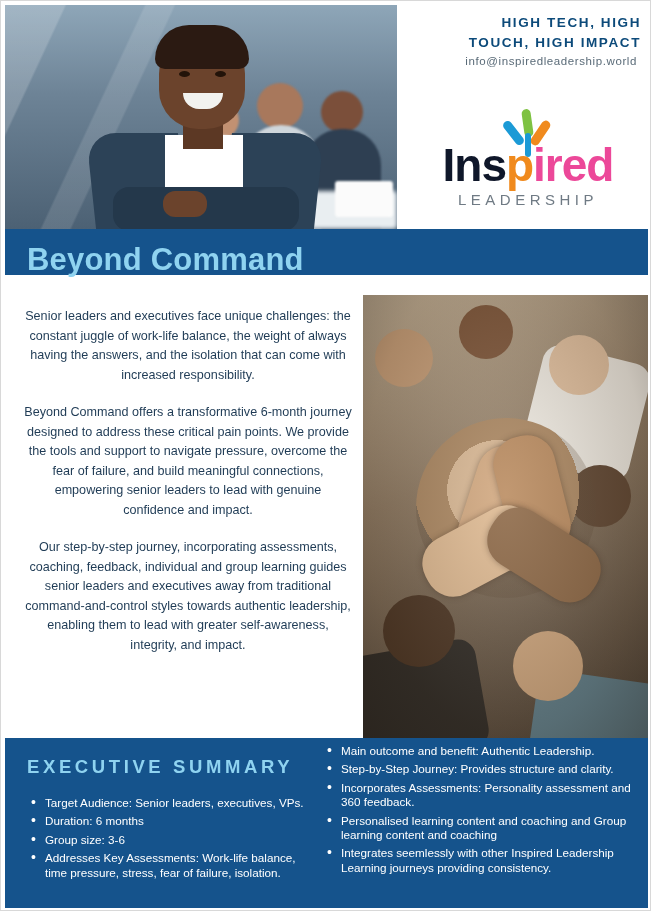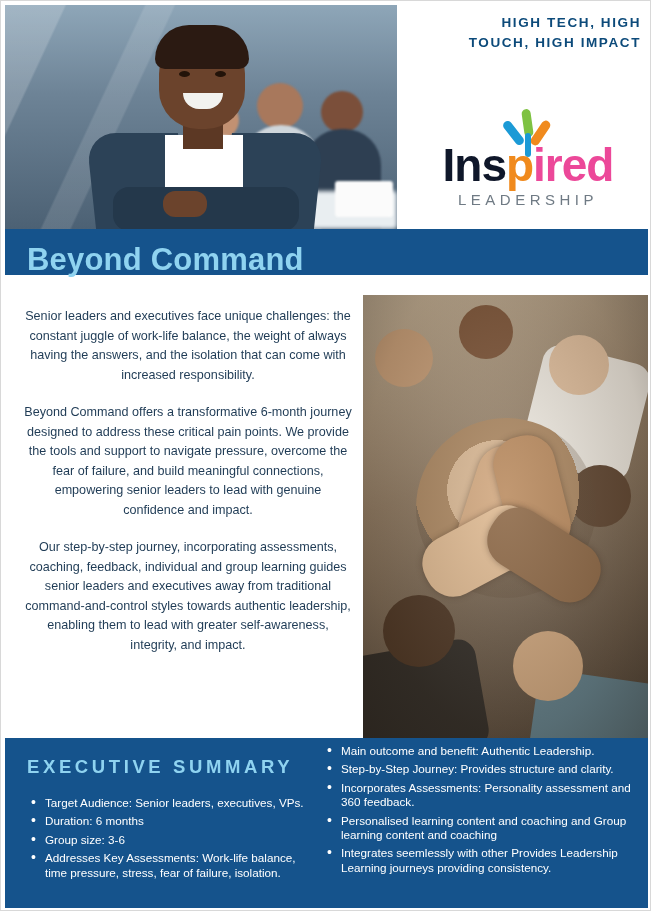--- a/index.html
+++ b/index.html
@@ -323,20 +323,21 @@
         <div class="arms"></div>
         <div class="hand"></div>
       </div>
     </div>
 
     <div class="hero-right">
       <div class="hero-tagline">
         <div>HIGH TECH, HIGH</div>
         <div>TOUCH, HIGH IMPACT</div>
       </div>
+      <div class="hero-email">info@inspiredleadership.world</div>
 
       <div class="logo-wrap">
         <div class="logo-mark">
           <div class="pet p1"></div>
           <div class="pet p2"></div>
           <div class="pet p3"></div>
           <div class="stem"></div>
         </div>
         <div class="logo-word"><span class="ins">Ins</span><span class="p">p</span><span class="red">ired</span></div>
         <div class="logo-sub">LEADERSHIP</div>
@@ -383,18 +384,18 @@
         <li>Addresses Key Assessments: Work-life balance, time pressure, stress, fear of failure, isolation.</li>
       </ul>
     </div>
 
     <div class="col-right">
       <ul>
         <li>Main outcome and benefit: Authentic Leadership.</li>
         <li>Step-by-Step Journey: Provides structure and clarity.</li>
         <li>Incorporates Assessments: Personality assessment and 360 feedback.</li>
         <li>Personalised learning content and coaching and Group learning content and coaching</li>
-        <li>Integrates seemlessly with other Provides Leadership Learning journeys providing consistency.</li>
+        <li>Integrates seemlessly with other Inspired Leadership Learning journeys providing consistency.</li>
       </ul>
     </div>
   </div>
 
 </div>
 
 </body></html>

